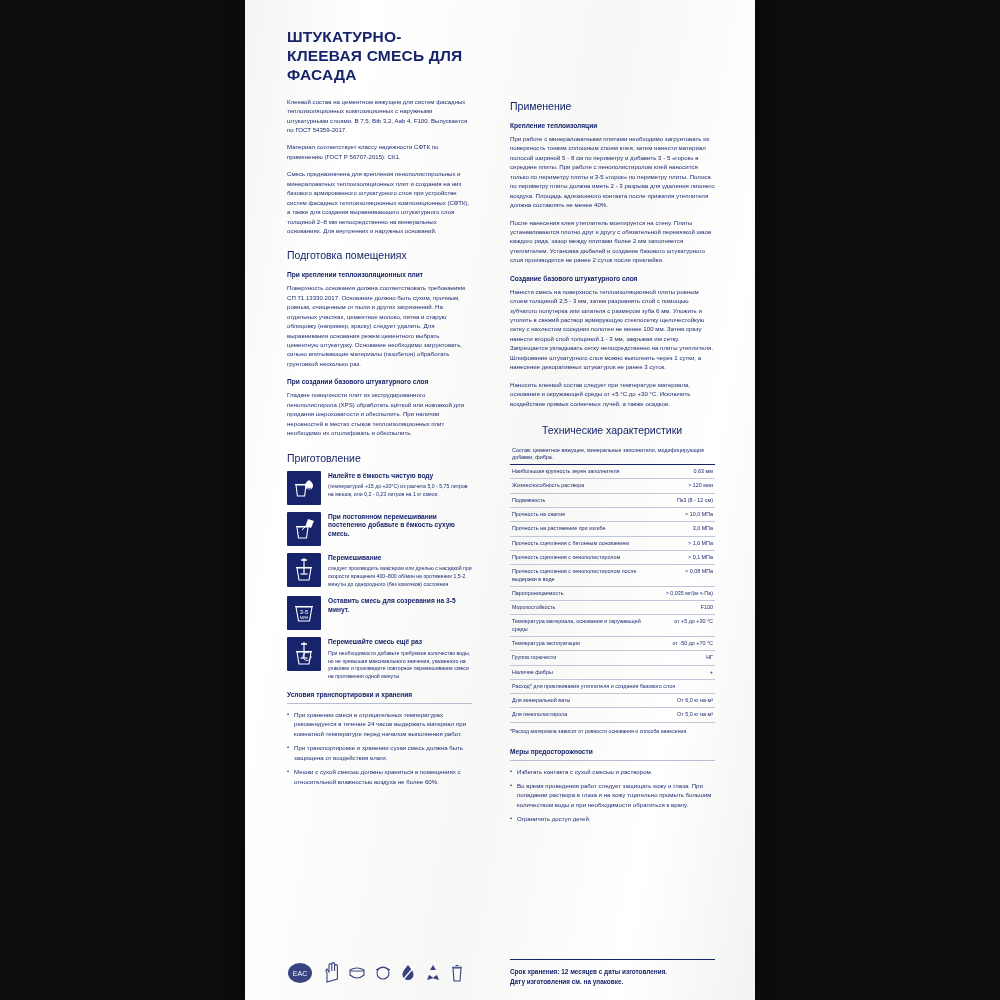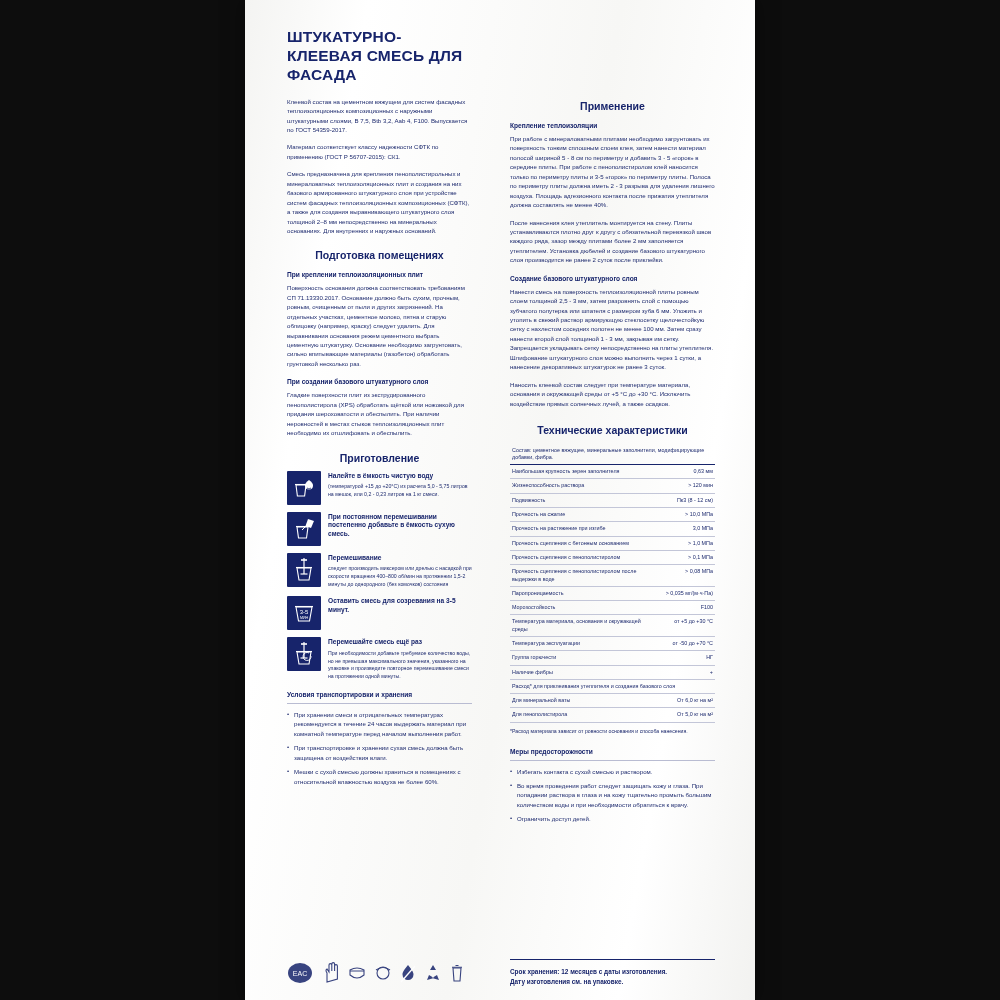--- a/index.html
+++ b/index.html
@@ -18,23 +18,23 @@
   }
   .col{position:absolute;top:0;}
   .left{left:42px;width:185px;}
   .right{left:265px;width:205px;}
   h1.title{
     font-size:15.5px;font-weight:bold;line-height:1.22;
     letter-spacing:.2px;margin:28px 0 12px 0;color:#17246b;text-transform:uppercase;
   }
   p{margin:0 0 8px 0;font-size:6.1px;line-height:1.55;color:#1d2a6e;}
   h2.sec{
-    font-size:10.5px;font-weight:bold;margin:14px 0 7px 0;color:#17246b;text-align:center;
-  }
-  h2.sec.two{line-height:1.2;}
+    font-size:10.5px;font-weight:normal;margin:14px 0 7px 0;color:#17246b;
+  }
+  h2.sec.two{line-height:1.2;margin-left:32px;}
   h3.sub{
     font-size:6.6px;font-weight:bold;margin:10px 0 5px 0;color:#17246b;
   }
   .rule{height:1px;background:#b9bcd2;margin:4px 0 6px 0;}
   ul{margin:0;padding:0;list-style:none;}
   ul li{
     font-size:6.1px;line-height:1.55;color:#1d2a6e;
     padding-left:7px;position:relative;margin-bottom:5px;
   }
   ul li:before{content:"•";position:absolute;left:0;top:-1px;}

